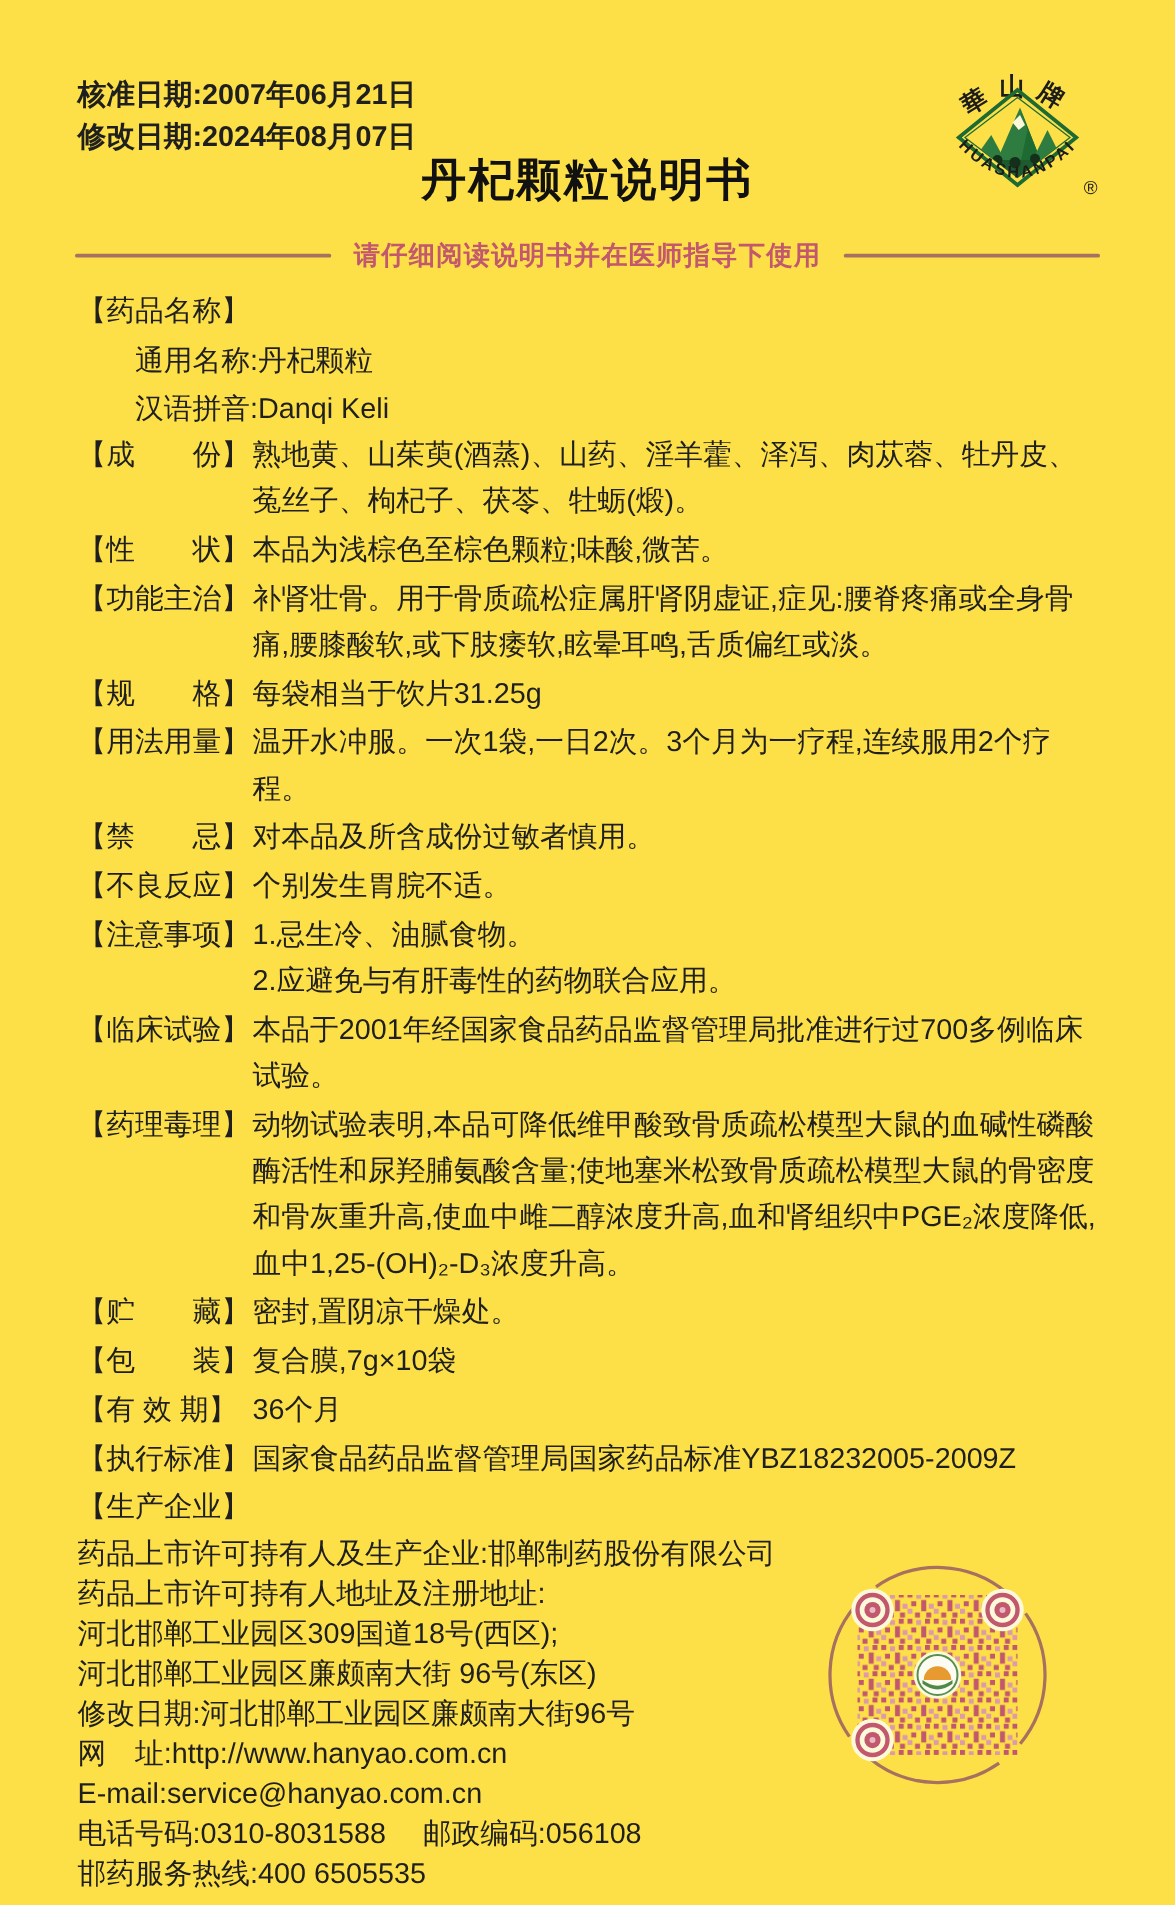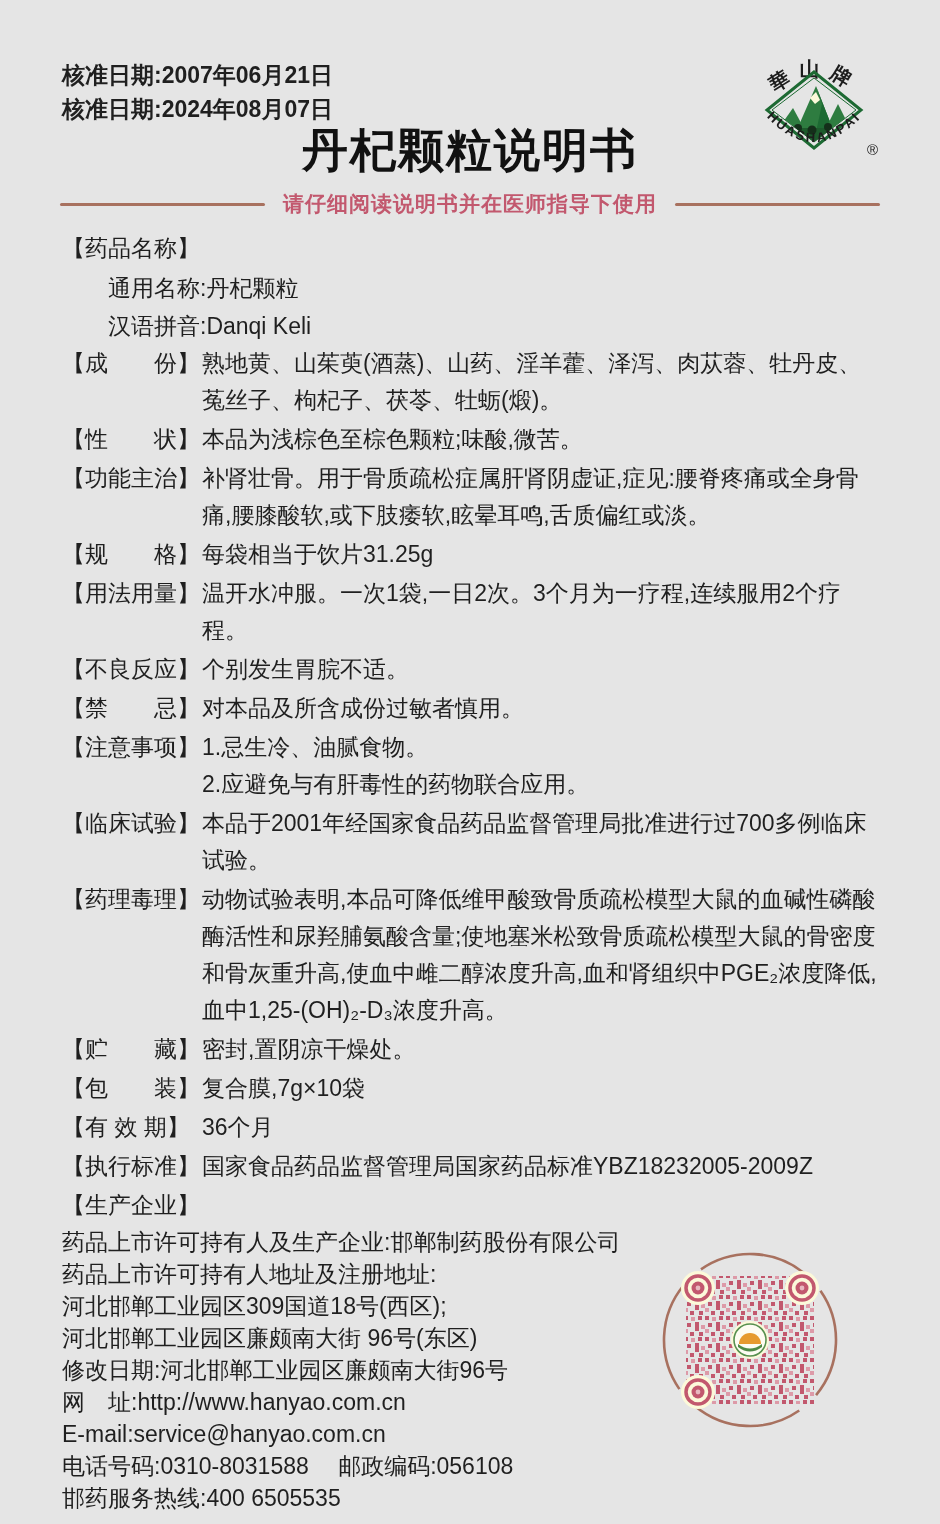--- a/index.html
+++ b/index.html
@@ -3,28 +3,28 @@
 <meta charset="utf-8">
 <style>
   html,body{margin:0;padding:0;}
   body{
     width:940px;height:1524px;
     background:#FCF9DA;
     font-family:"Liberation Sans","DejaVu Sans",sans-serif;
     color:#1f1f1f;
     -webkit-font-smoothing:antialiased;
   }
-  .page{position:relative;width:940px;height:1524px;overflow:hidden;background:#e5e5e5;}
+  .page{position:relative;width:940px;height:1524px;overflow:hidden;background:#fde047;}
 
   
   .dates{position:absolute;left:62px;top:58px;font-size:23px;font-weight:700;line-height:34px;}
   .brand-logo{position:absolute;left:746px;top:46px;width:136px;height:120px;}
 
   .doc-title{position:absolute;left:0;top:120px;width:940px;text-align:center;
-    font-size:46px;font-weight:700;letter-spacing:2px;color:#111;}
+    font-size:36px;font-weight:700;letter-spacing:2px;color:#111;}
 
   .subtitle-row{position:absolute;left:60px;top:190px;width:820px;
     display:flex;align-items:center;gap:18px;}
   .subtitle-rule{flex:1;height:3px;background:#A8715F;border-radius:2px;}
   .subtitle-text{color:#C2586E;font-weight:700;font-size:21px;letter-spacing:1px;white-space:nowrap;}
 
   
   .content{position:absolute;left:62px;top:230px;width:818px;font-size:23px;}
   .section{display:flex;line-height:37px;margin-bottom:2px;}
   .sec-label{width:140px;flex:none;white-space:pre;}
@@ -37,21 +37,21 @@
   
   .qr-wrap{position:absolute;left:642px;top:1232px;width:220px;height:220px;}
 </style>
 </head>
 <body>
 
 <div class="page">
 
   <div class="dates">
     <div>核准日期:2007年06月21日</div>
-    <div>核准日期:2024年08月07日</div>
+    <div>修改日期:2024年08月07日</div>
   </div>
 
   <div class="brand-logo">
     <svg width="136" height="120" viewBox="0 0 136 120">
       <defs>
         <path id="arcT" d="M 20,56 Q 68,4 116,56" fill="none"></path>
         <path id="arcB" d="M 16,66 Q 68,126 120,66" fill="none"></path>
         <clipPath id="diaClip">
             <path d="M68,32 L110,64 L68,96 L26,64 Z"></path>
           </clipPath>
@@ -125,30 +125,30 @@
     </div>
 
     <div class="section">
       <div class="sec-label">【用法用量】</div>
       <div class="sec-content">
           <div>温开水冲服。一次1袋,一日2次。3个月为一疗程,连续服用2个疗程。</div>
         </div>
     </div>
 
     <div class="section">
+      <div class="sec-label">【禁　　忌】</div>
+      <div class="sec-content">
+          <div>对本品及所含成份过敏者慎用。</div>
+        </div>
+    </div>
+
+    <div class="section">
       <div class="sec-label">【不良反应】</div>
       <div class="sec-content">
           <div>个别发生胃脘不适。</div>
-        </div>
-    </div>
-
-    <div class="section">
-      <div class="sec-label">【禁　　忌】</div>
-      <div class="sec-content">
-          <div>对本品及所含成份过敏者慎用。</div>
         </div>
     </div>
 
     <div class="section">
       <div class="sec-label">【注意事项】</div>
       <div class="sec-content">
         <div>1.忌生冷、油腻食物。</div>
         <div>2.应避免与有肝毒性的药物联合应用。</div>
       </div>
     </div>

